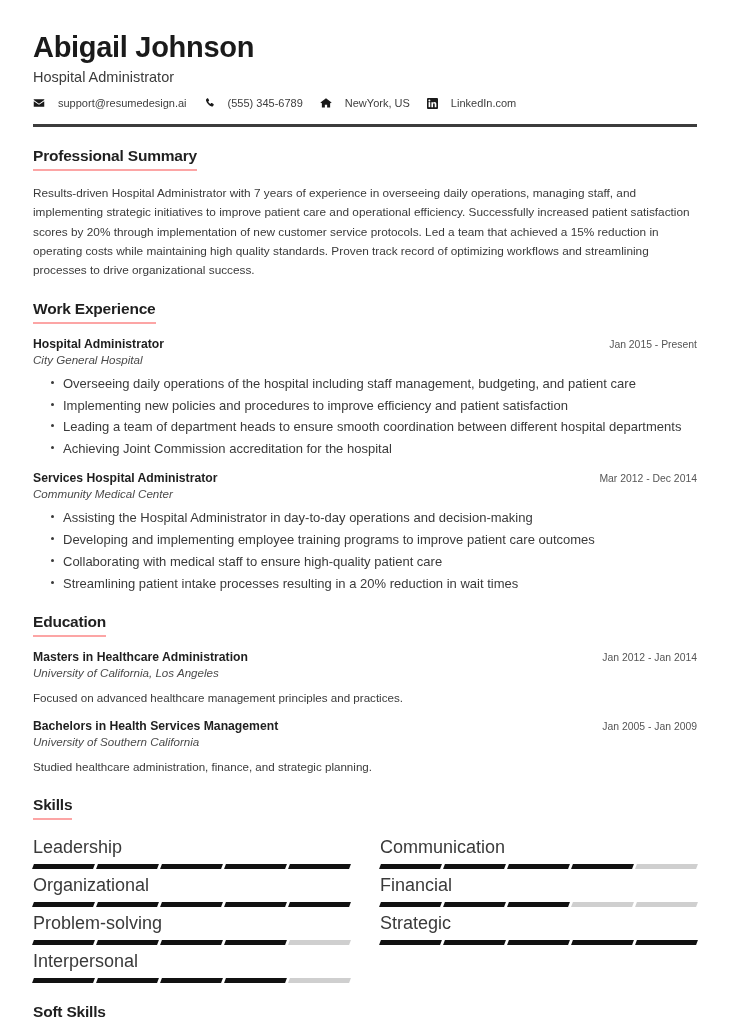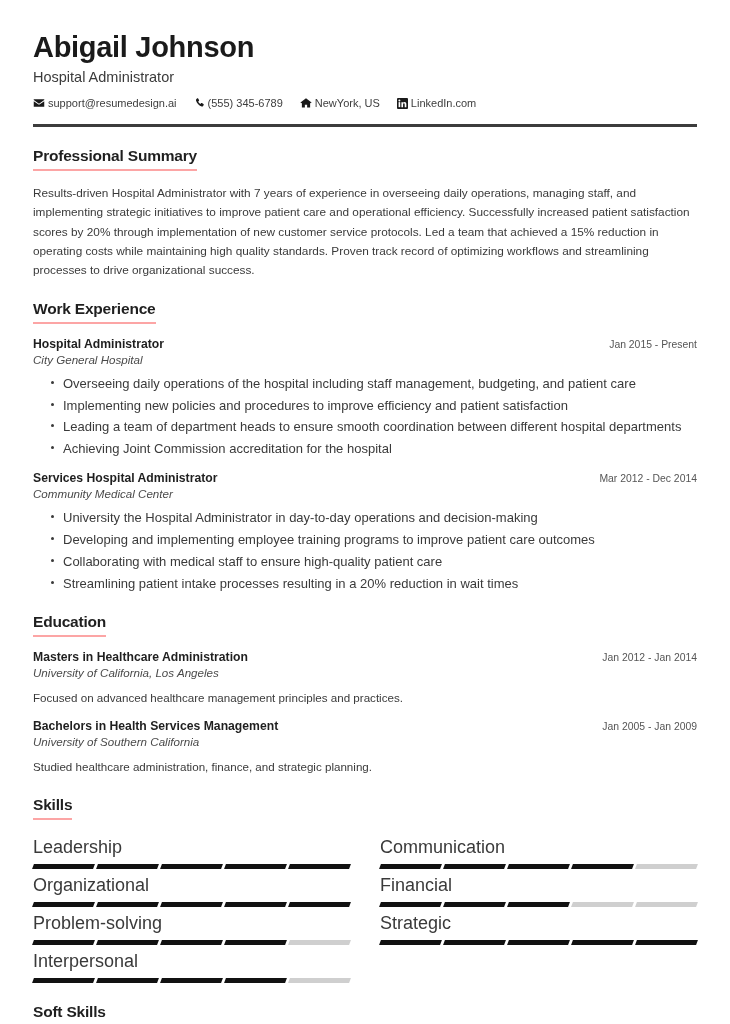--- a/index.html
+++ b/index.html
@@ -29,21 +29,21 @@
     font-weight: normal;
   }
   .contact-row {
     display: flex;
     align-items: center;
     gap: 17px;
     margin-top: 12px;
     font-size: 11px;
     color: #3d3d3d;
   }
-  .contact-item { display: flex; align-items: center; gap: 3px; white-space: nowrap; }
+  .contact-item { display: flex; align-items: center; gap: 13px; white-space: nowrap; }
   .contact-item .ic { display: inline-flex; align-items: center; color: #1a1a1a; }
   .contact-item .ic svg { display: block; }
 
   .top-rule {
     height: 3px;
     background: #3c3c3c;
     margin-top: 15px;
   }
 
   
@@ -227,21 +227,21 @@
       </ul>
     </div>
 
     <div class="entry">
       <div class="entry-head">
         <div class="entry-title">Services Hospital Administrator</div>
         <div class="entry-date">Mar 2012 - Dec 2014</div>
       </div>
       <div class="entry-sub">Community Medical Center</div>
       <ul class="bullets">
-        <li>University the Hospital Administrator in day-to-day operations and decision-making</li>
+        <li>Assisting the Hospital Administrator in day-to-day operations and decision-making</li>
         <li>Developing and implementing employee training programs to improve patient care outcomes</li>
         <li>Collaborating with medical staff to ensure high-quality patient care</li>
         <li>Streamlining patient intake processes resulting in a 20% reduction in wait times</li>
       </ul>
     </div>
   </div>
 
   <div class="section">
     <div class="section-title">Education</div>
 

